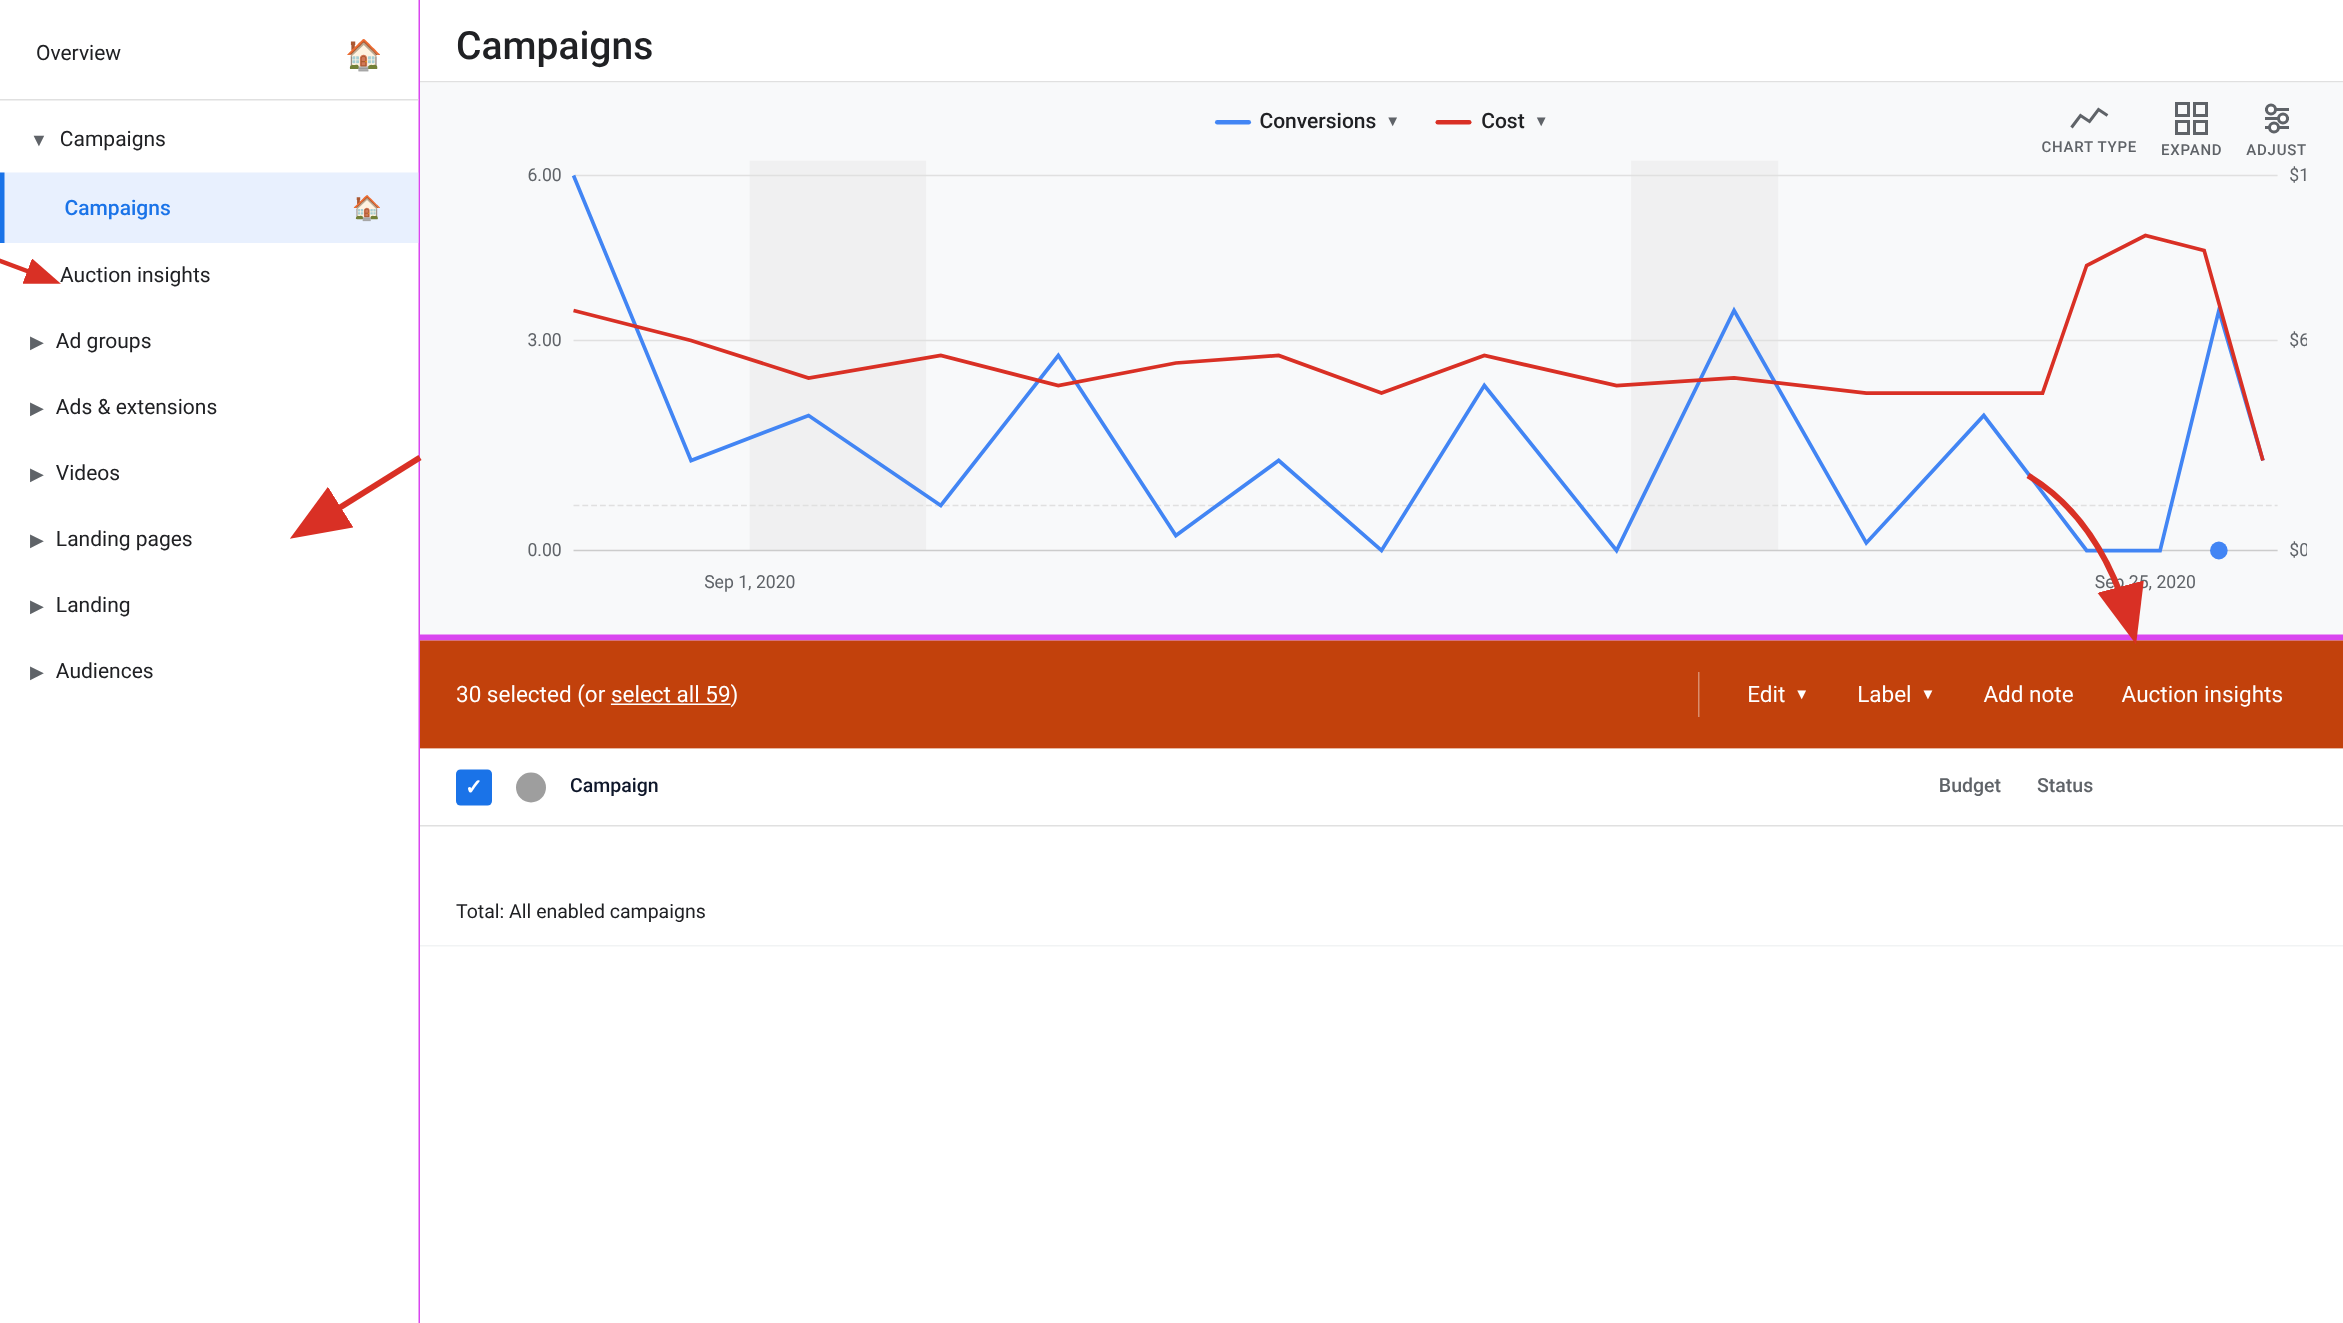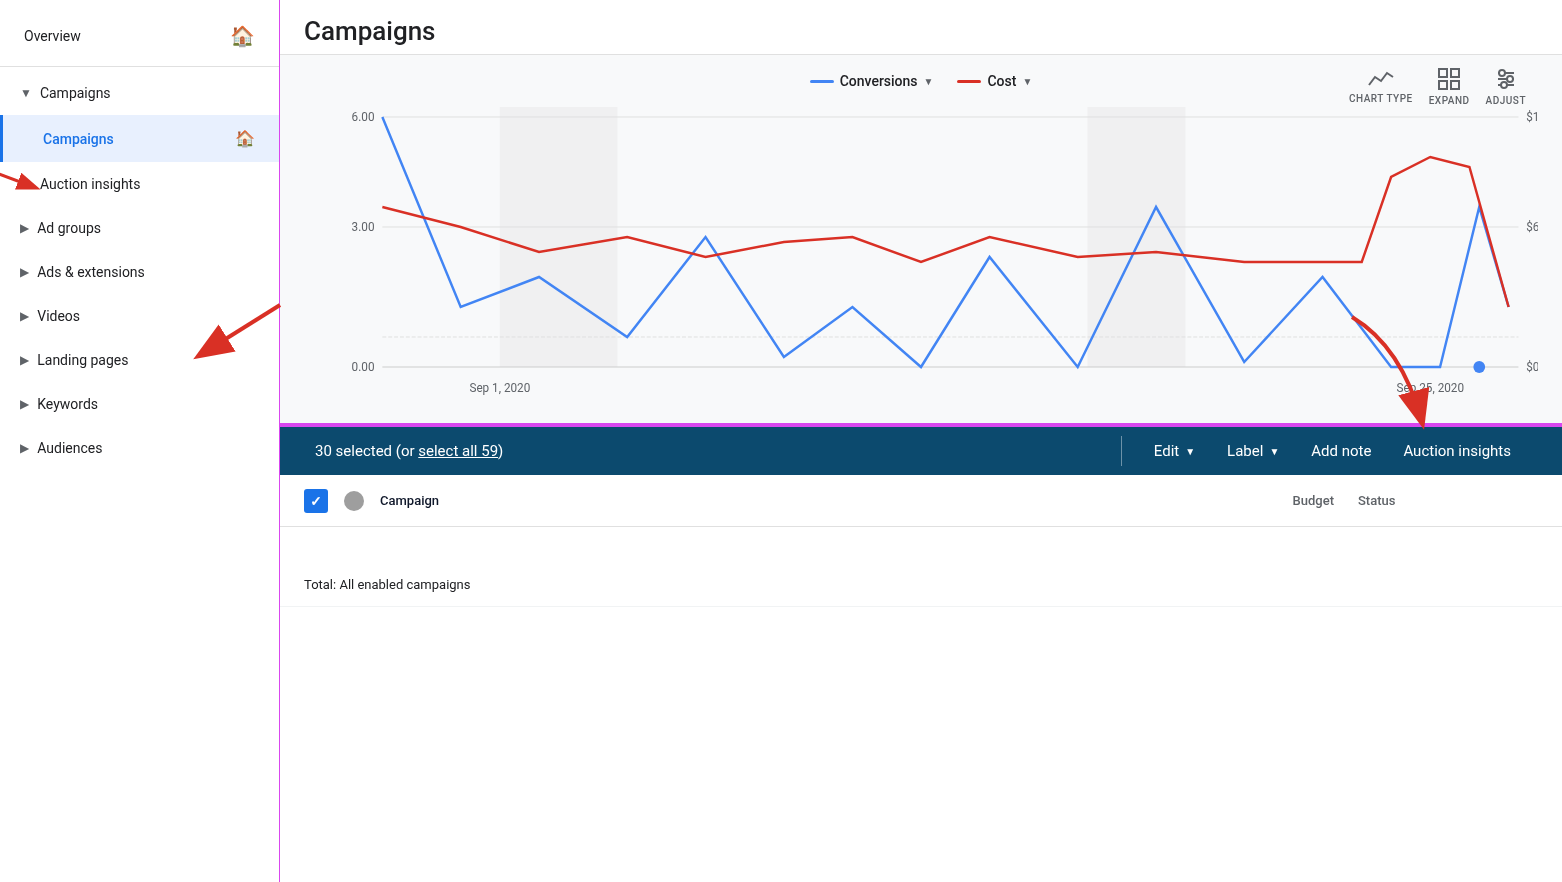--- a/index.html
+++ b/index.html
@@ -98,21 +98,21 @@
     }
     .legend-line.blue { background: #4285f4; }
     .legend-line.red { background: #d93025; }
     .legend-chevron {
       font-size: 10px;
       color: #5f6368;
     }
 
     .chart-tools {
       position: absolute;
-      right: 12px;
+      right: 0;
       top: 0;
       display: flex;
       align-items: flex-start;
       gap: 16px;
     }
     .chart-tool {
       display: flex;
       flex-direction: column;
       align-items: center;
       cursor: pointer;
@@ -128,26 +128,26 @@
 
     
     .chart-svg-container {
       width: 100%;
       height: 300px;
       position: relative;
     }
 
     
     .action-bar {
-      background: #0c4a6e;
+      background: #c2410c;
       color: #fff;
       display: flex;
       align-items: center;
-      padding: 0 35px;
-      height: 48px;
+      padding: 0 24px;
+      height: 72px;
       gap: 0;
     }
     .action-bar-selected {
       font-size: 15px;
       font-weight: 400;
       flex: 1;
     }
     .action-bar-selected a {
       color: #fff;
       text-decoration: underline;
@@ -272,21 +272,21 @@
     <span>Videos</span>
   </div>
 
   <div class="sidebar-item has-chevron">
     <span class="chevron">▶</span>
     <span>Landing pages</span>
   </div>
 
   <div class="sidebar-item has-chevron">
     <span class="chevron">▶</span>
-    <span>Keywords</span>
+    <span>Landing</span>
   </div>
 
   <div class="sidebar-item has-chevron">
     <span class="chevron">▶</span>
     <span>Audiences</span>
   </div>
 
 </nav>
 
 <main class="main">

